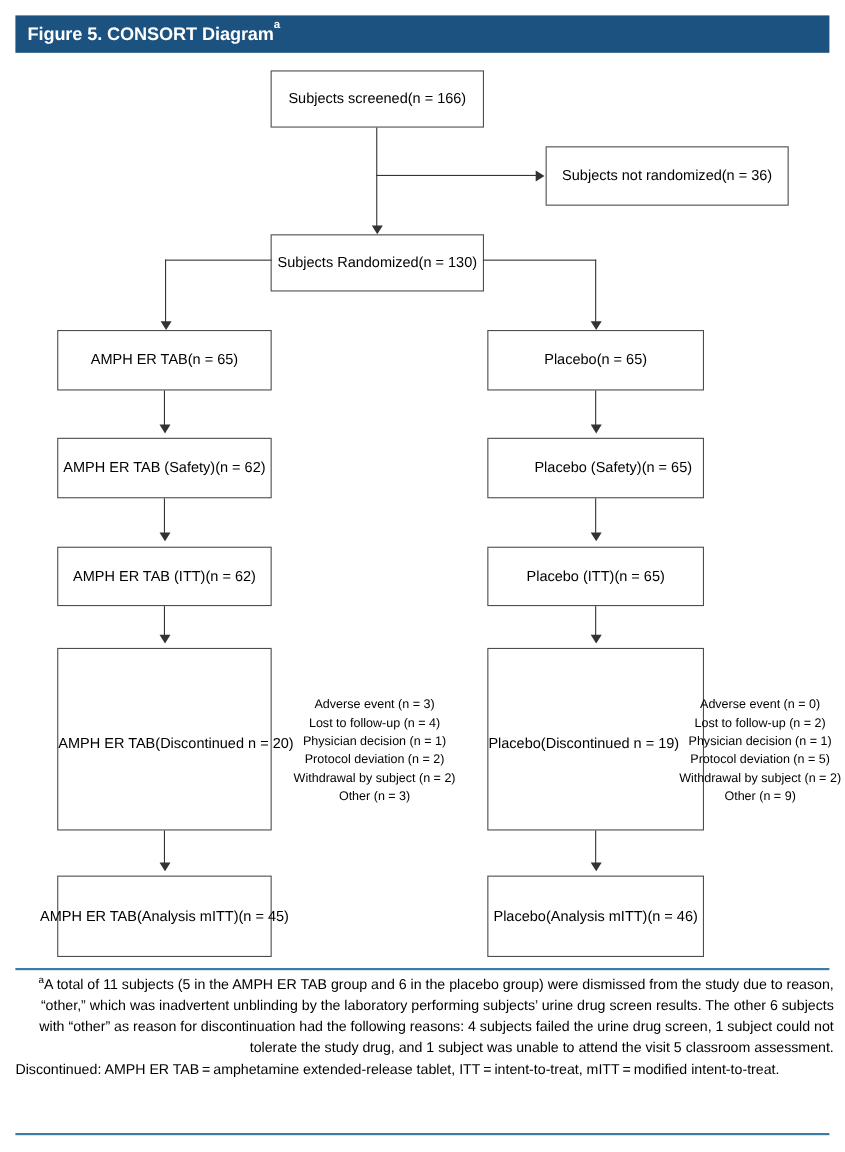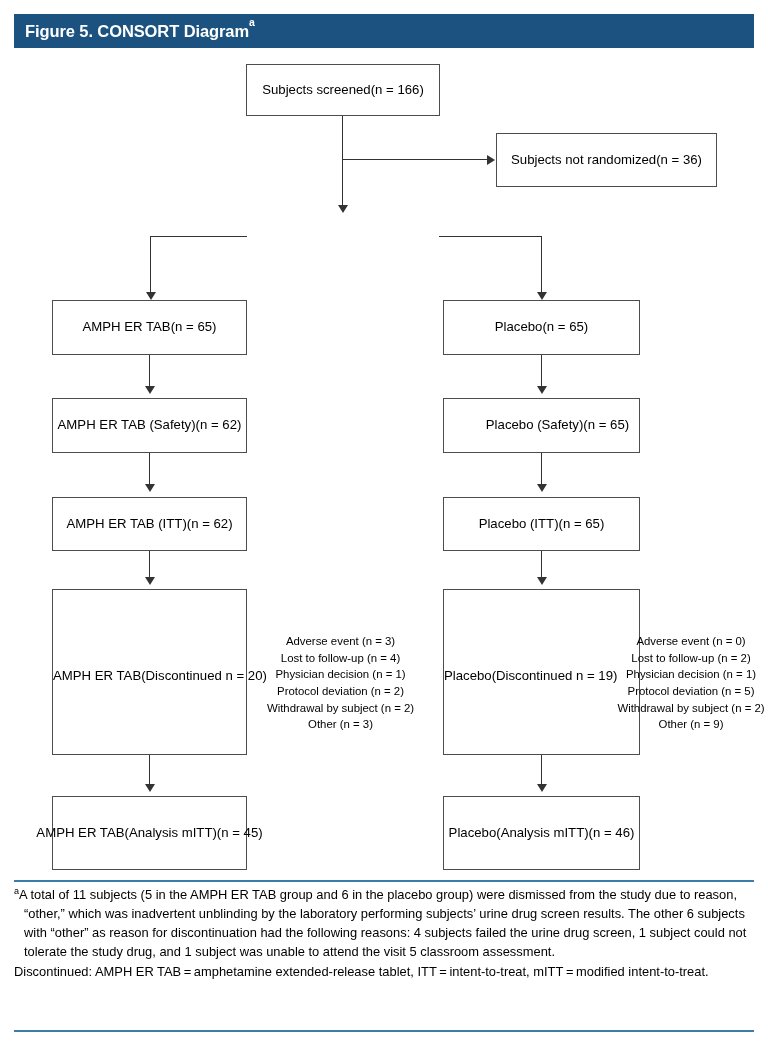--- a/index.html
+++ b/index.html
@@ -133,20 +133,21 @@
     top: 886px;
     width: 744px;
     font-size: 12.9px;
     line-height: 1.47;
     color: #000000;
   }
   .fn-para {
     text-indent: -10px;
     padding-left: 10px;
     margin: 0 0 0 0;
+    text-align: right;
   }
   .fn-sup {
     font-size: 9px;
     vertical-align: super;
     line-height: 0;
   }
   .fn-abbrev {
     margin-top: 1px;
     text-indent: -10px;
     padding-left: 10px;
@@ -172,20 +173,24 @@
     <div class="arrow-down" style="left:338px; top:157px;"></div>
 
     <div class="hline" style="left:342px; top:111px; width:146px;"></div>
     <div class="arrow-right" style="left:487px; top:107px;"></div>
 
     <div class="node" style="left:496px; top:85px; width:221px; height:54px;">
       <span class="line">Subjects not randomized</span>
       <span class="n-line">(n = 36)</span>
     </div>
 
+    <div class="node" style="left:246px; top:165px; width:194px; height:52px;">
+      <span class="line">Subjects Randomized</span>
+      <span class="n-line">(n = 130)</span>
+    </div>
 
     <div class="hline" style="left:150px; top:188px; width:97px;"></div>
     <div class="vline" style="left:150px; top:188px; height:60px;"></div>
     <div class="arrow-down" style="left:146px; top:244px;"></div>
 
     <div class="hline" style="left:439px; top:188px; width:103px;"></div>
     <div class="vline" style="left:541px; top:188px; height:60px;"></div>
     <div class="arrow-down" style="left:537px; top:244px;"></div>
 
     <div class="node" style="left:52px; top:252px; width:195px; height:55px;">

